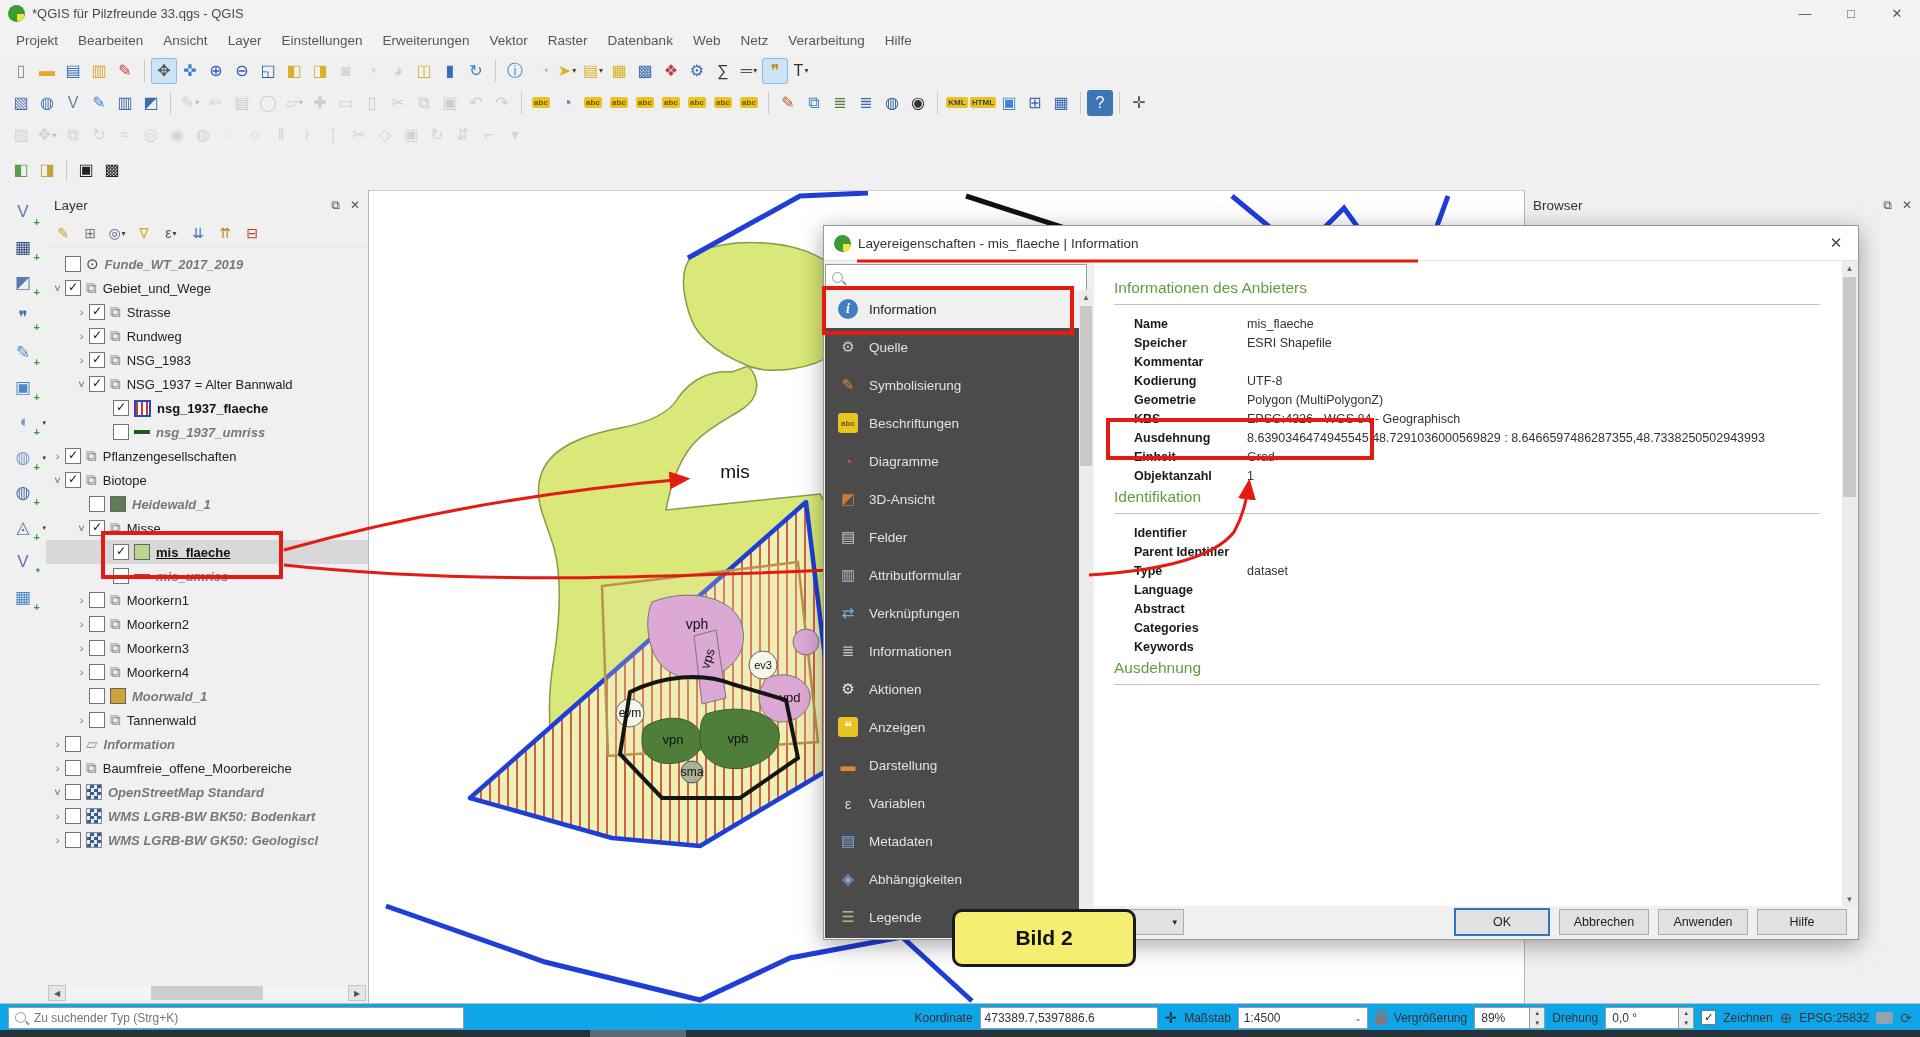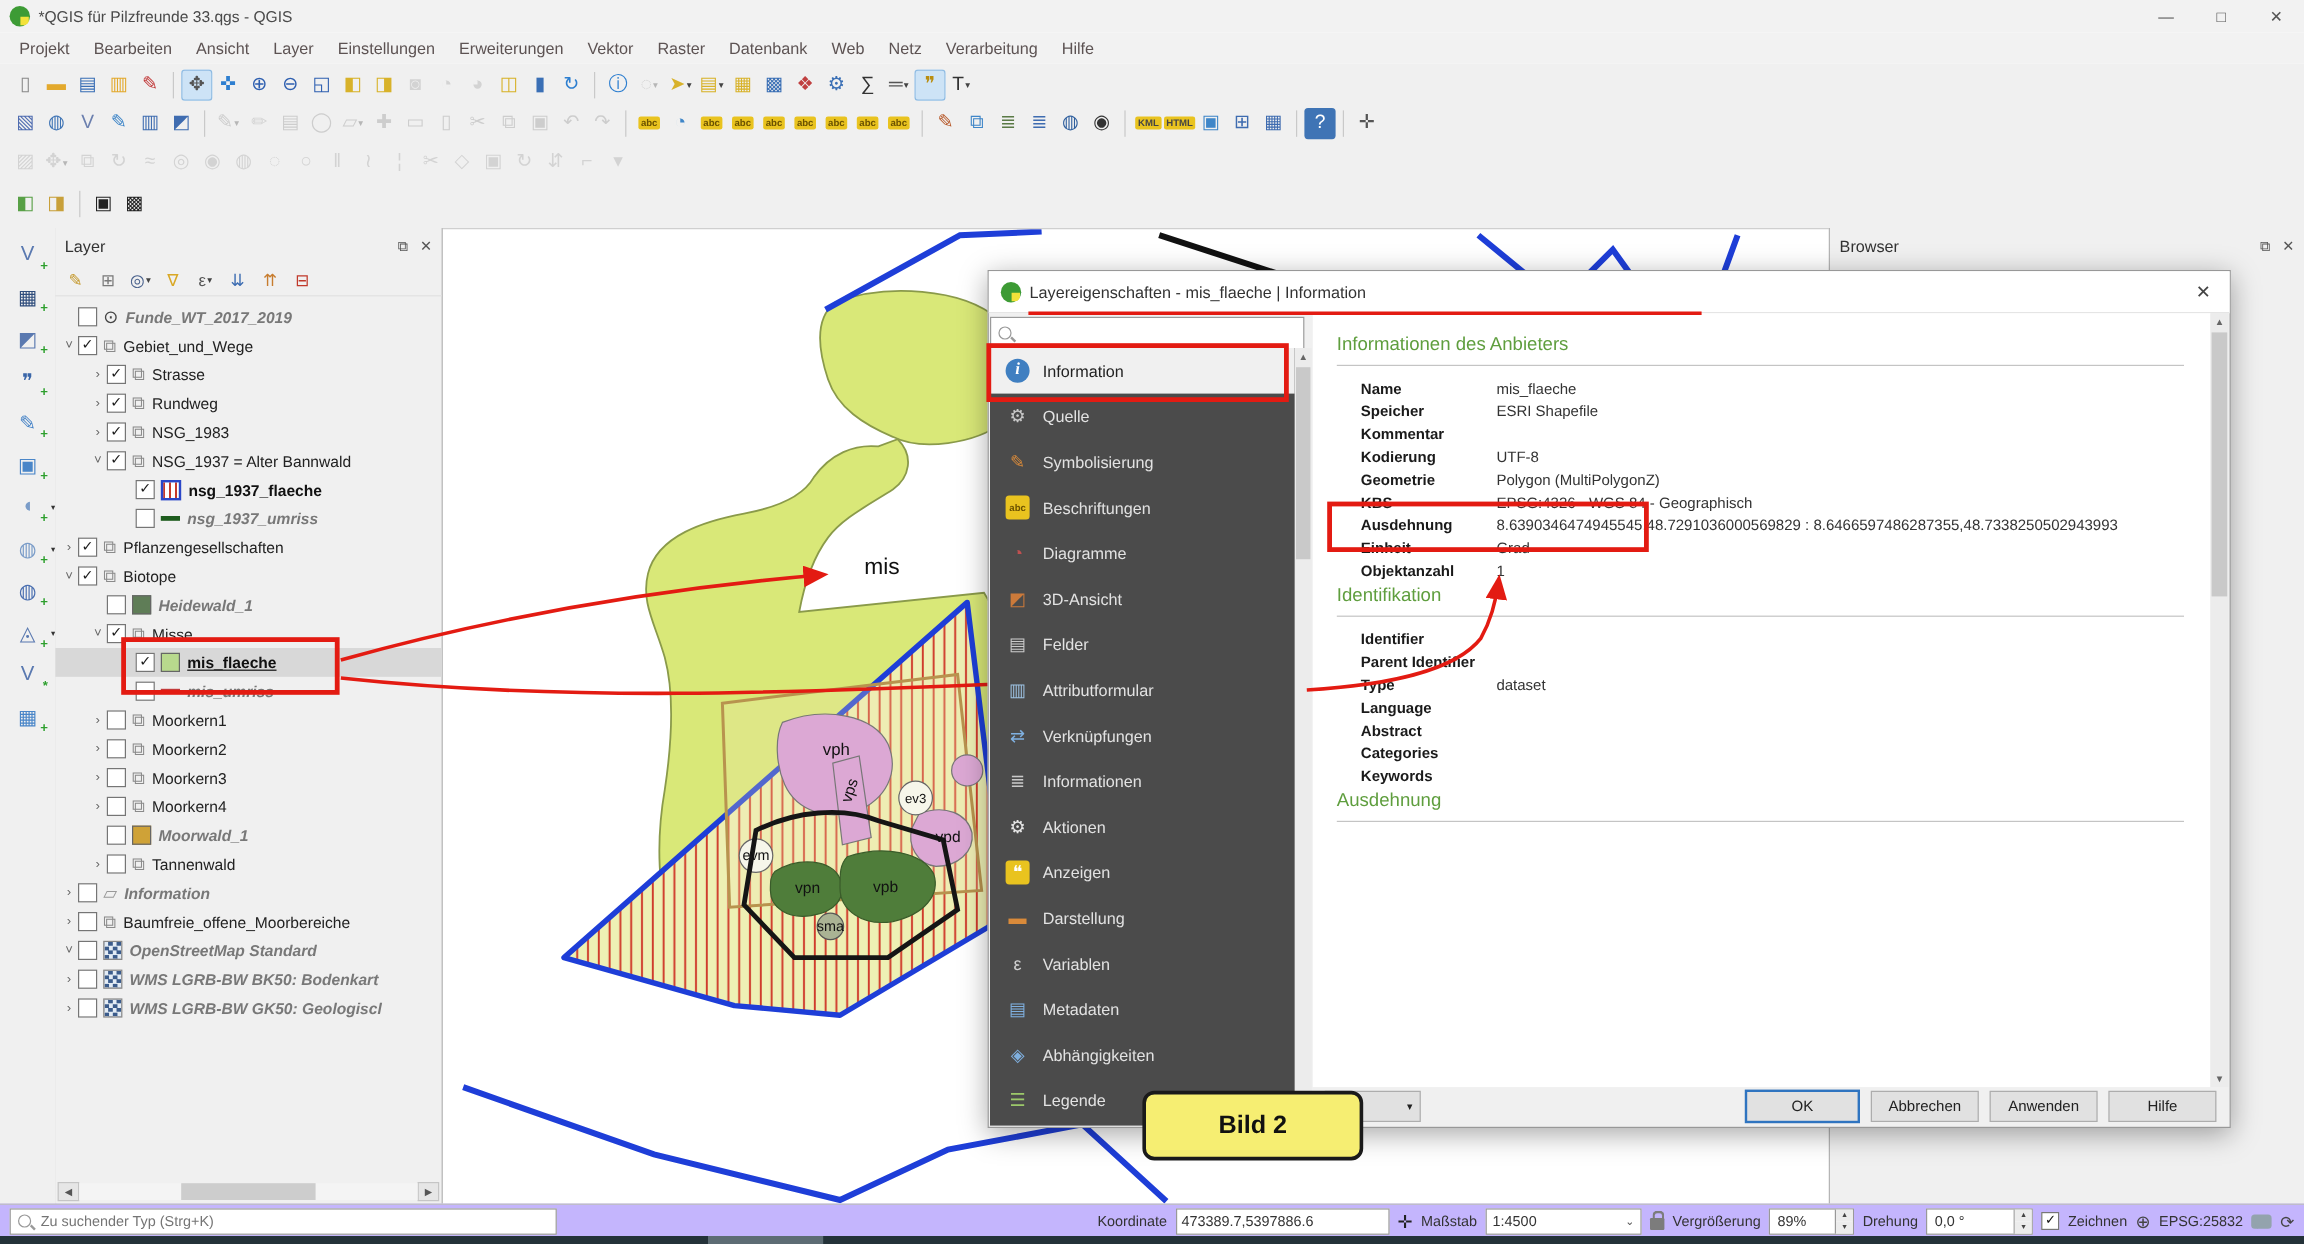--- a/index.html
+++ b/index.html
@@ -89,21 +89,21 @@
   .frow .fv{color:#333;}
   .fv a{color:#7ba7d7;text-decoration:underline;}
   .fv .subln{line-height:17px;}
   .fv .subln b{color:#1a1a1a;}
   .dlg-bottom{position:absolute;left:270px;right:1px;bottom:1px;height:32px;background:#f0f0f0;display:flex;align-items:center;padding:0 10px;gap:9px;}
   .btn{height:24px;min-width:88px;background:#e1e1e1;border:1px solid #adadad;font-size:12.5px;display:flex;align-items:center;justify-content:center;color:#222;}
   .btn.primary{border:2px solid #2f74c0;min-width:92px;}
   .stylebtn{height:24px;width:66px;background:#e1e1e1;border:1px solid #adadad;font-size:12.5px;display:flex;align-items:center;justify-content:space-between;padding:0 6px;}
   .spacer{flex:1;}
   
-  .statusbar{position:absolute;left:0;right:0;top:1003px;height:27px;background:#c4b5fd;border-top:1px solid #bdbdbd;
+  .statusbar{position:absolute;left:0;right:0;top:1003px;height:27px;background:#0ea5e9;border-top:1px solid #bdbdbd;
              display:flex;align-items:center;padding:0 8px;gap:7px;font-size:12px;color:#333;z-index:80;}
   .sb-search{width:448px;height:20px;background:#fff;border:1px solid #999;display:flex;align-items:center;gap:6px;padding-left:6px;}
   .sb-search input{border:0;outline:0;flex:1;font-size:12px;color:#777;font-family:inherit;background:transparent;}
   .sb-input{height:20px;background:#fff;border:1px solid #999;font-size:12px;padding:0 4px;display:flex;align-items:center;}
   .sb-combo{height:20px;background:#fff;border:1px solid #999;font-size:12px;padding:0 5px;display:flex;align-items:center;gap:24px;}
   .spinbox{height:20px;background:#fff;border:1px solid #999;font-size:12px;display:flex;align-items:stretch;}
   .spinbox .val{padding:0 6px;display:flex;align-items:center;min-width:42px;}
   .spin{width:14px;border-left:1px solid #999;display:flex;flex-direction:column;}
   .spin span{flex:1;font-size:6px;display:flex;align-items:center;justify-content:center;color:#444;background:#ececec;}
   .lockic{width:12px;height:10px;background:#7c7c7c;border-radius:1px;position:relative;margin-top:5px;}

